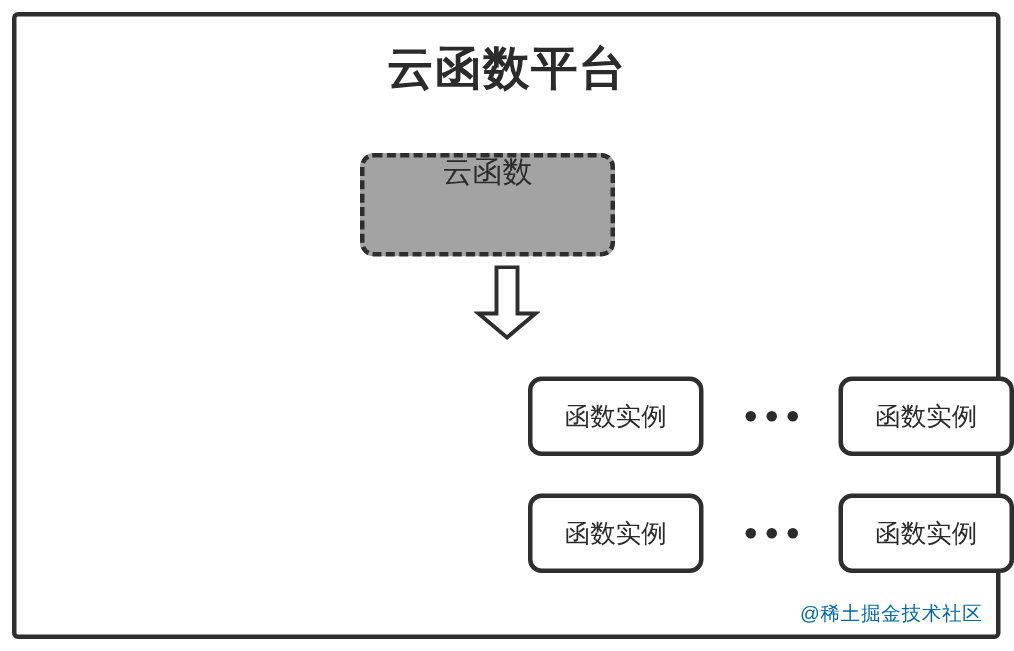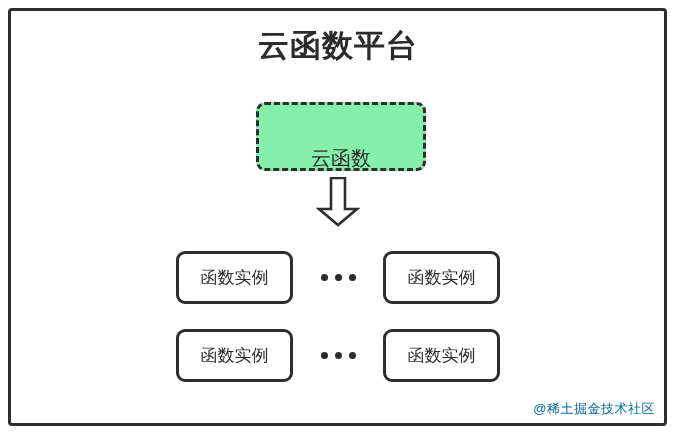--- a/index.html
+++ b/index.html
@@ -45,30 +45,30 @@
     font-weight: bold;
     color: #2b2b2b;
     letter-spacing: 1px;
     line-height: 40px;
     white-space: nowrap;
   }
 
   
   .cloud-function-box {
     position: absolute;
-    left: 256px;
+    left: 240px;
     top: 102px;
     width: 170px;
     height: 69px;
     box-sizing: border-box;
     border: 3px dashed #2e2e2e;
     border-radius: 9px;
-    background: #86efac;
+    background: #a3a3a3;
     display: flex;
-    align-items: flex-end;
+    align-items: flex-start;
     justify-content: center;
   }
   .cloud-function-label {
     font-size: 20px;
     color: #2b2b2b;
     line-height: 1;
     white-space: nowrap;
   }
 
   
@@ -81,21 +81,21 @@
   }
 
   
   .instance-row {
     position: absolute;
     left: 0;
     width: 676px;
     height: 53px;
     display: flex;
     align-items: center;
-    justify-content: center;
+    justify-content: flex-end;
   }
   .row-1 { top: 251px; }
   .row-2 { top: 329px; }
 
   .instance-box {
     width: 117px;
     height: 53px;
     box-sizing: border-box;
     border: 3px solid #2e2e2e;
     border-radius: 9px;

